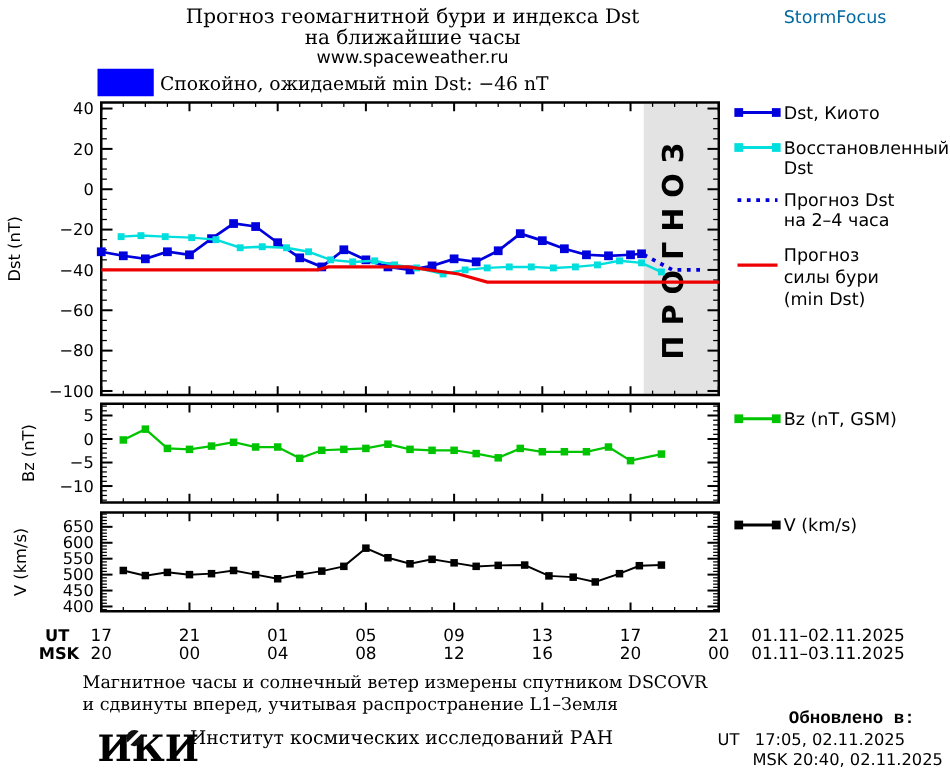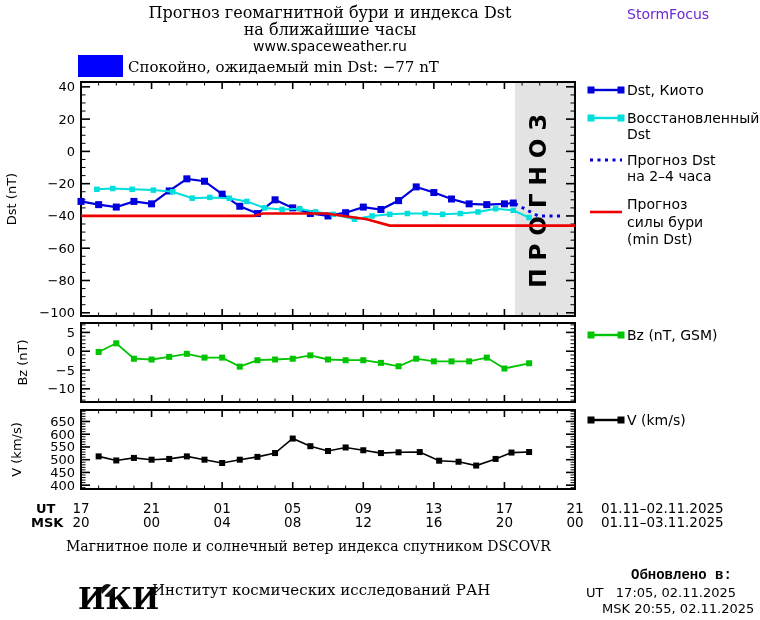--- a/index.html
+++ b/index.html
@@ -1,51 +1,51 @@
 <!DOCTYPE html>
 <html><head>
 <meta charset="utf-8">
 <style>
   html,body{margin:0;padding:0;background:#fff;}
   .page{position:relative;width:760px;height:620px;background:#ffffff;overflow:hidden;
         font-family:"DejaVu Sans",sans-serif;color:#000;}
   .title-block{position:absolute;left:30px;top:4px;width:600px;text-align:center;}
   .title-line{font-family:"DejaVu Serif",serif;font-size:16px;line-height:17px;}
   .site-link{font-size:14px;line-height:16px;margin-top:0;color:#000;}
-  .brand{position:absolute;left:627px;top:6px;font-size:14px;color:#6d28d9;}
+  .brand{position:absolute;left:627px;top:6px;font-size:14px;color:#0369a1;}
   .swatch{position:absolute;left:78px;top:55px;width:45px;height:22px;}
   .status-text{position:absolute;left:128px;top:58px;font-family:"DejaVu Serif",serif;font-size:15px;white-space:pre;}
   #chart{position:absolute;left:0;top:0;}
   #chart text{font-family:"DejaVu Sans",sans-serif;fill:#000;}
   .note1{position:absolute;left:66px;top:538px;font-family:"DejaVu Serif",serif;font-size:14px;white-space:pre;}
   .note2{position:absolute;left:66px;top:556px;font-family:"DejaVu Serif",serif;font-size:14px;white-space:pre;}
   .logo{position:absolute;left:78px;top:582px;font-family:"DejaVu Serif",serif;font-size:29px;font-weight:bold;letter-spacing:0px;text-align:right;}
   .logo-dot{position:absolute;left:101px;top:584px;width:13px;height:13px;border-radius:50%;background:#111;}
   .logo-dot::after{content:"";position:absolute;left:-1px;top:5px;width:15px;height:2.5px;background:#fff;transform:rotate(-45deg);}
   .inst-name{position:absolute;left:152px;top:581px;font-family:"DejaVu Serif",serif;font-size:15px;}
   .inst-site{position:absolute;left:152px;top:625px;font-size:18px;}
   .upd-title{position:absolute;left:631px;top:567px;font-family:Liberation Mono, monospace;font-size:14px;font-weight:bold;}
-  .upd-ut{position:absolute;left:574px;top:585px;font-size:13px;white-space:pre;margin-left:12px;}
+  .upd-ut{position:absolute;left:574px;top:585px;font-size:13px;white-space:pre;}
   .upd-msk{position:absolute;left:602px;top:601px;font-size:13px;white-space:pre;}
 </style>
 </head>
 <body>
 
 <div class="page">
 
   <div class="title-block">
     <div class="title-line">Прогноз геомагнитной бури и индекса Dst</div>
     <div class="title-line">на ближайшие часы</div>
     <div class="site-link">www.spaceweather.ru</div>
   </div>
 
   <div class="brand">StormFocus</div>
 
   <div class="swatch" style="background: rgb(0, 0, 255);"></div>
-  <div class="status-text">Спокойно, ожидаемый min Dst: −77 nT</div>
+  <div class="status-text">Спокойно, ожидаемый min Dst: −46 nT</div>
 
   <svg id="chart" width="760" height="620">
       <g>
         <rect x="515.0142857142857" y="83" width="58.985714285714266" height="232" fill="#e3e3e3"></rect>
         <text x="546" y="197" font-size="23" font-weight="bold" letter-spacing="8" fill="#c8c8c8" text-anchor="middle" transform="rotate(-90 546 197)" font-family="&quot;DejaVu Sans&quot;,sans-serif">ПРОГНОЗ</text>
       </g>
       <g>
         <rect x="81" y="82" width="494" height="234" fill="none" stroke="#000" stroke-width="2"></rect>
         <line x1="81" y1="86.84137931034483" x2="90" y2="86.84137931034483" stroke="#000" stroke-width="1.6"></line>
         <line x1="566" y1="86.84137931034483" x2="575" y2="86.84137931034483" stroke="#000" stroke-width="1.6"></line>
@@ -583,24 +583,25 @@
         <text x="433.8571428571429" y="527" font-size="13.5" text-anchor="middle">16</text>
         <text x="504.4285714285714" y="513" font-size="13.5" text-anchor="middle">17</text>
         <text x="504.4285714285714" y="527" font-size="13.5" text-anchor="middle">20</text>
         <text x="575" y="513" font-size="13.5" text-anchor="middle">21</text>
         <text x="575" y="527" font-size="13.5" text-anchor="middle">00</text>
         <text x="601" y="513" font-size="13.5">01.11–02.11.2025</text>
         <text x="601" y="527" font-size="13.5">01.11–03.11.2025</text>
       </g>
     </svg>
 
-  <div class="note1">Магнитное поле и солнечный ветер индекса спутником DSCOVR</div>
+  <div class="note1">Магнитное часы и солнечный ветер измерены спутником DSCOVR</div>
+  <div class="note2">и сдвинуты вперед, учитывая распространение L1–Земля</div>
 
   <div class="logo">ИКИ</div>
   <div class="logo-dot"></div>
   <div class="inst-name">Институт космических исследований РАН</div>
   <div class="inst-site">iki.cosmos.ru</div>
 
   <div class="upd-title">Обновлено в:</div>
   <div class="upd-ut">UT   17:05, 02.11.2025</div>
-  <div class="upd-msk">MSK 20:55, 02.11.2025</div>
+  <div class="upd-msk">MSK 20:40, 02.11.2025</div>
 
 </div>
 
 </body></html>

